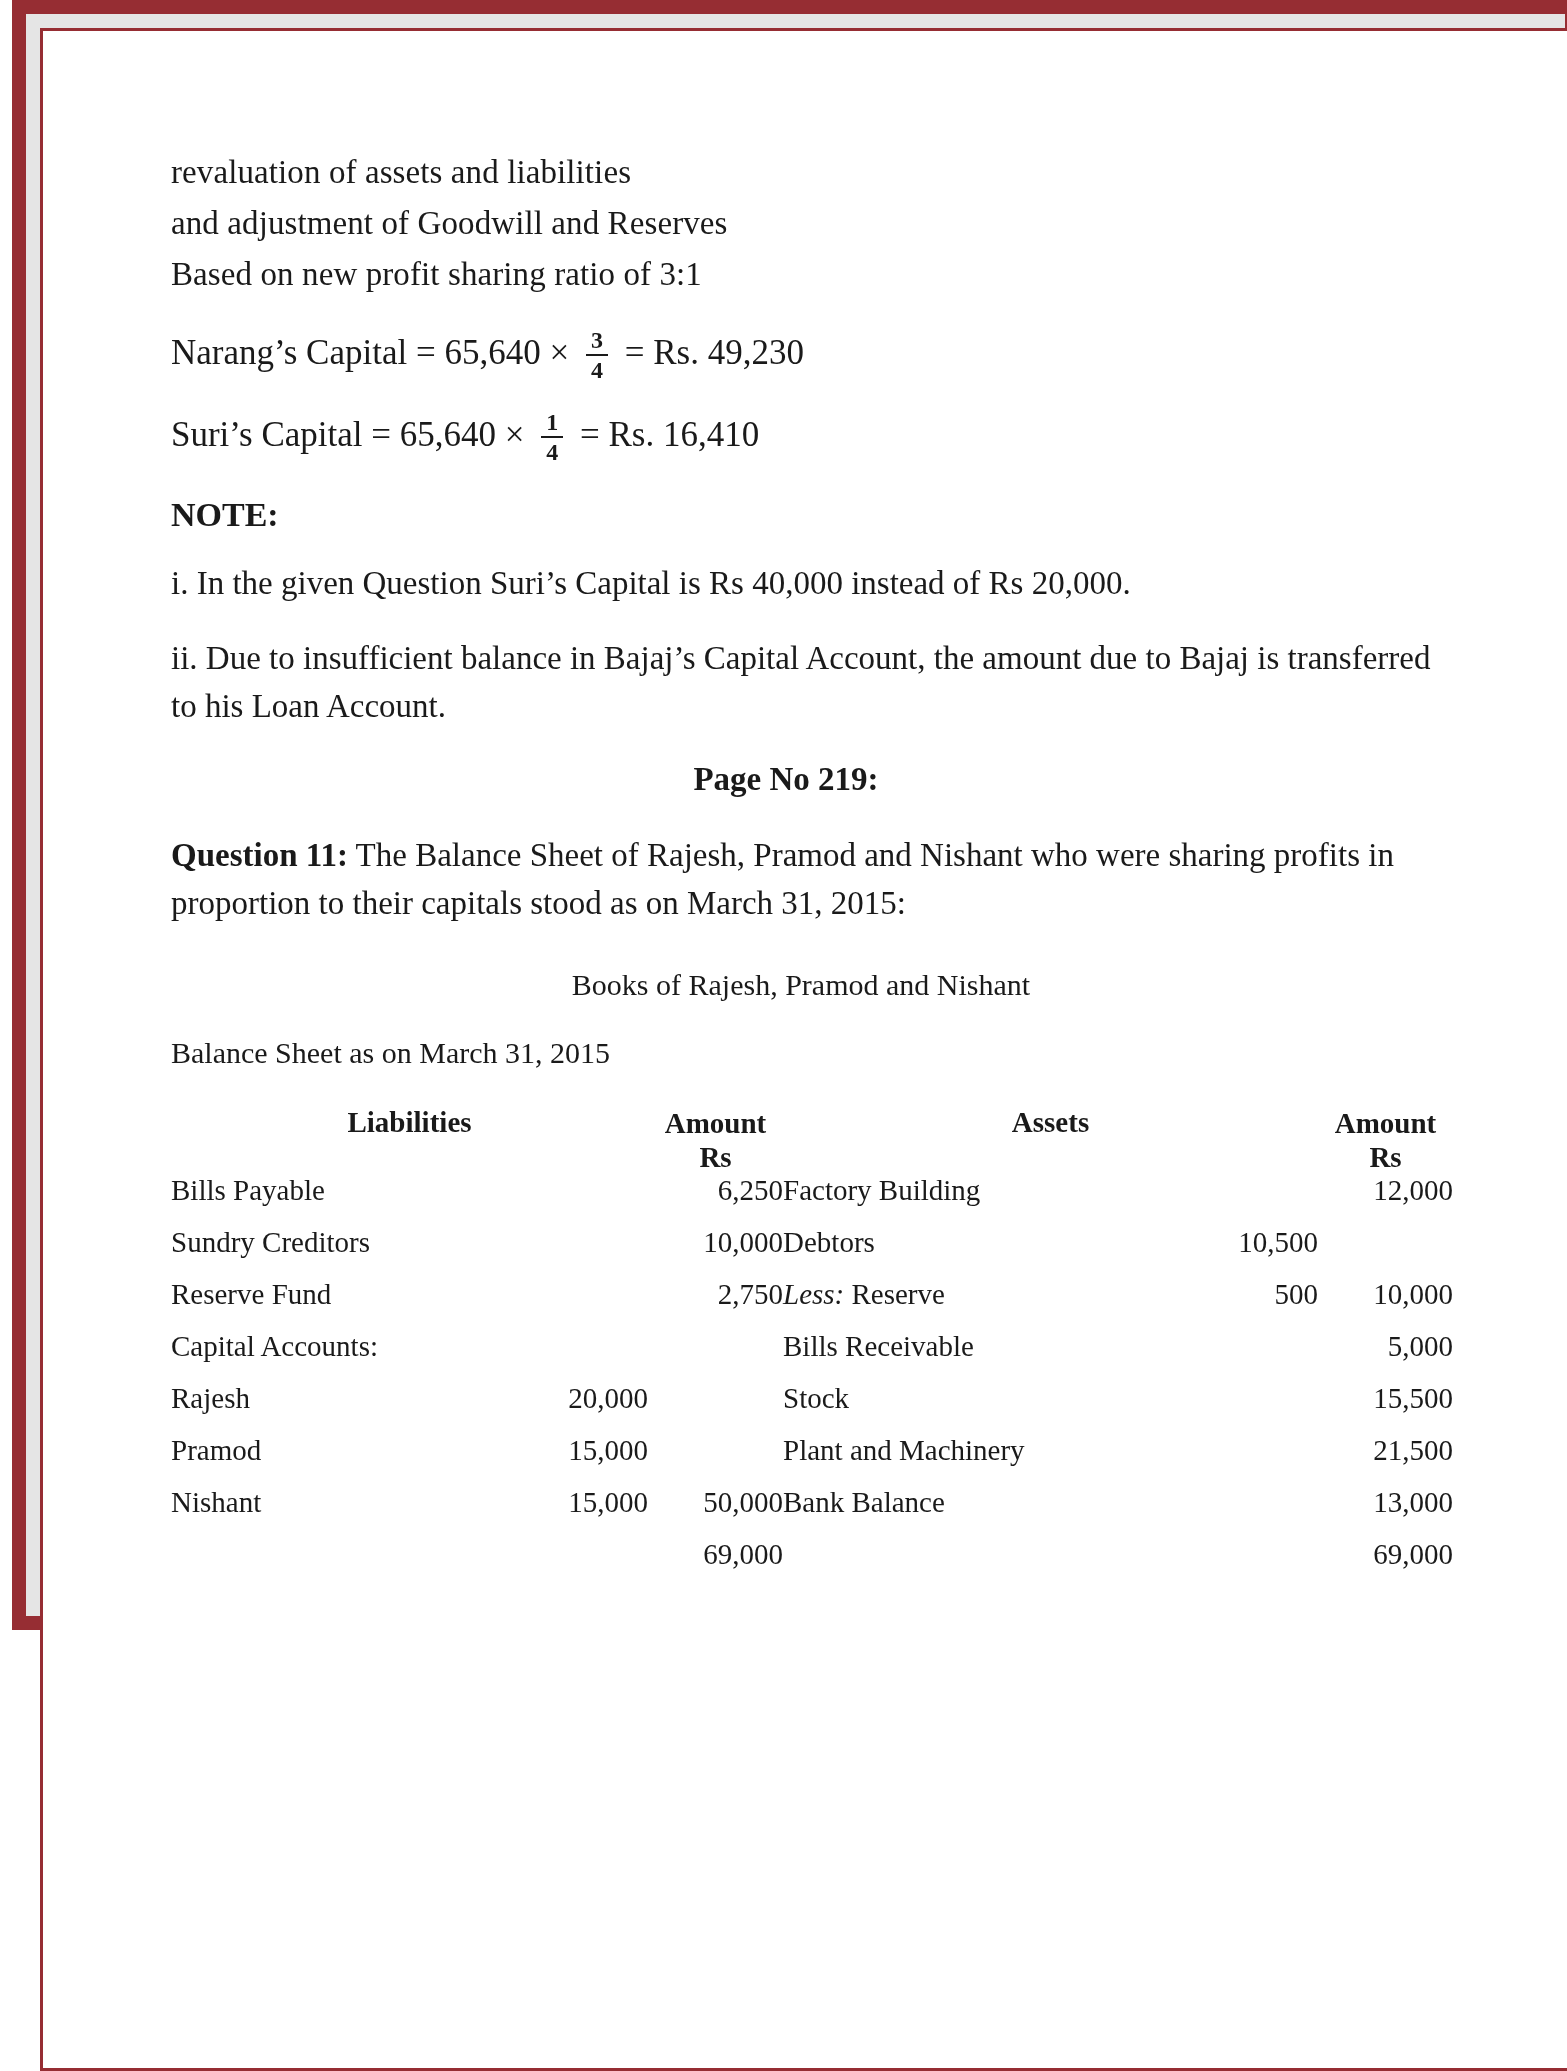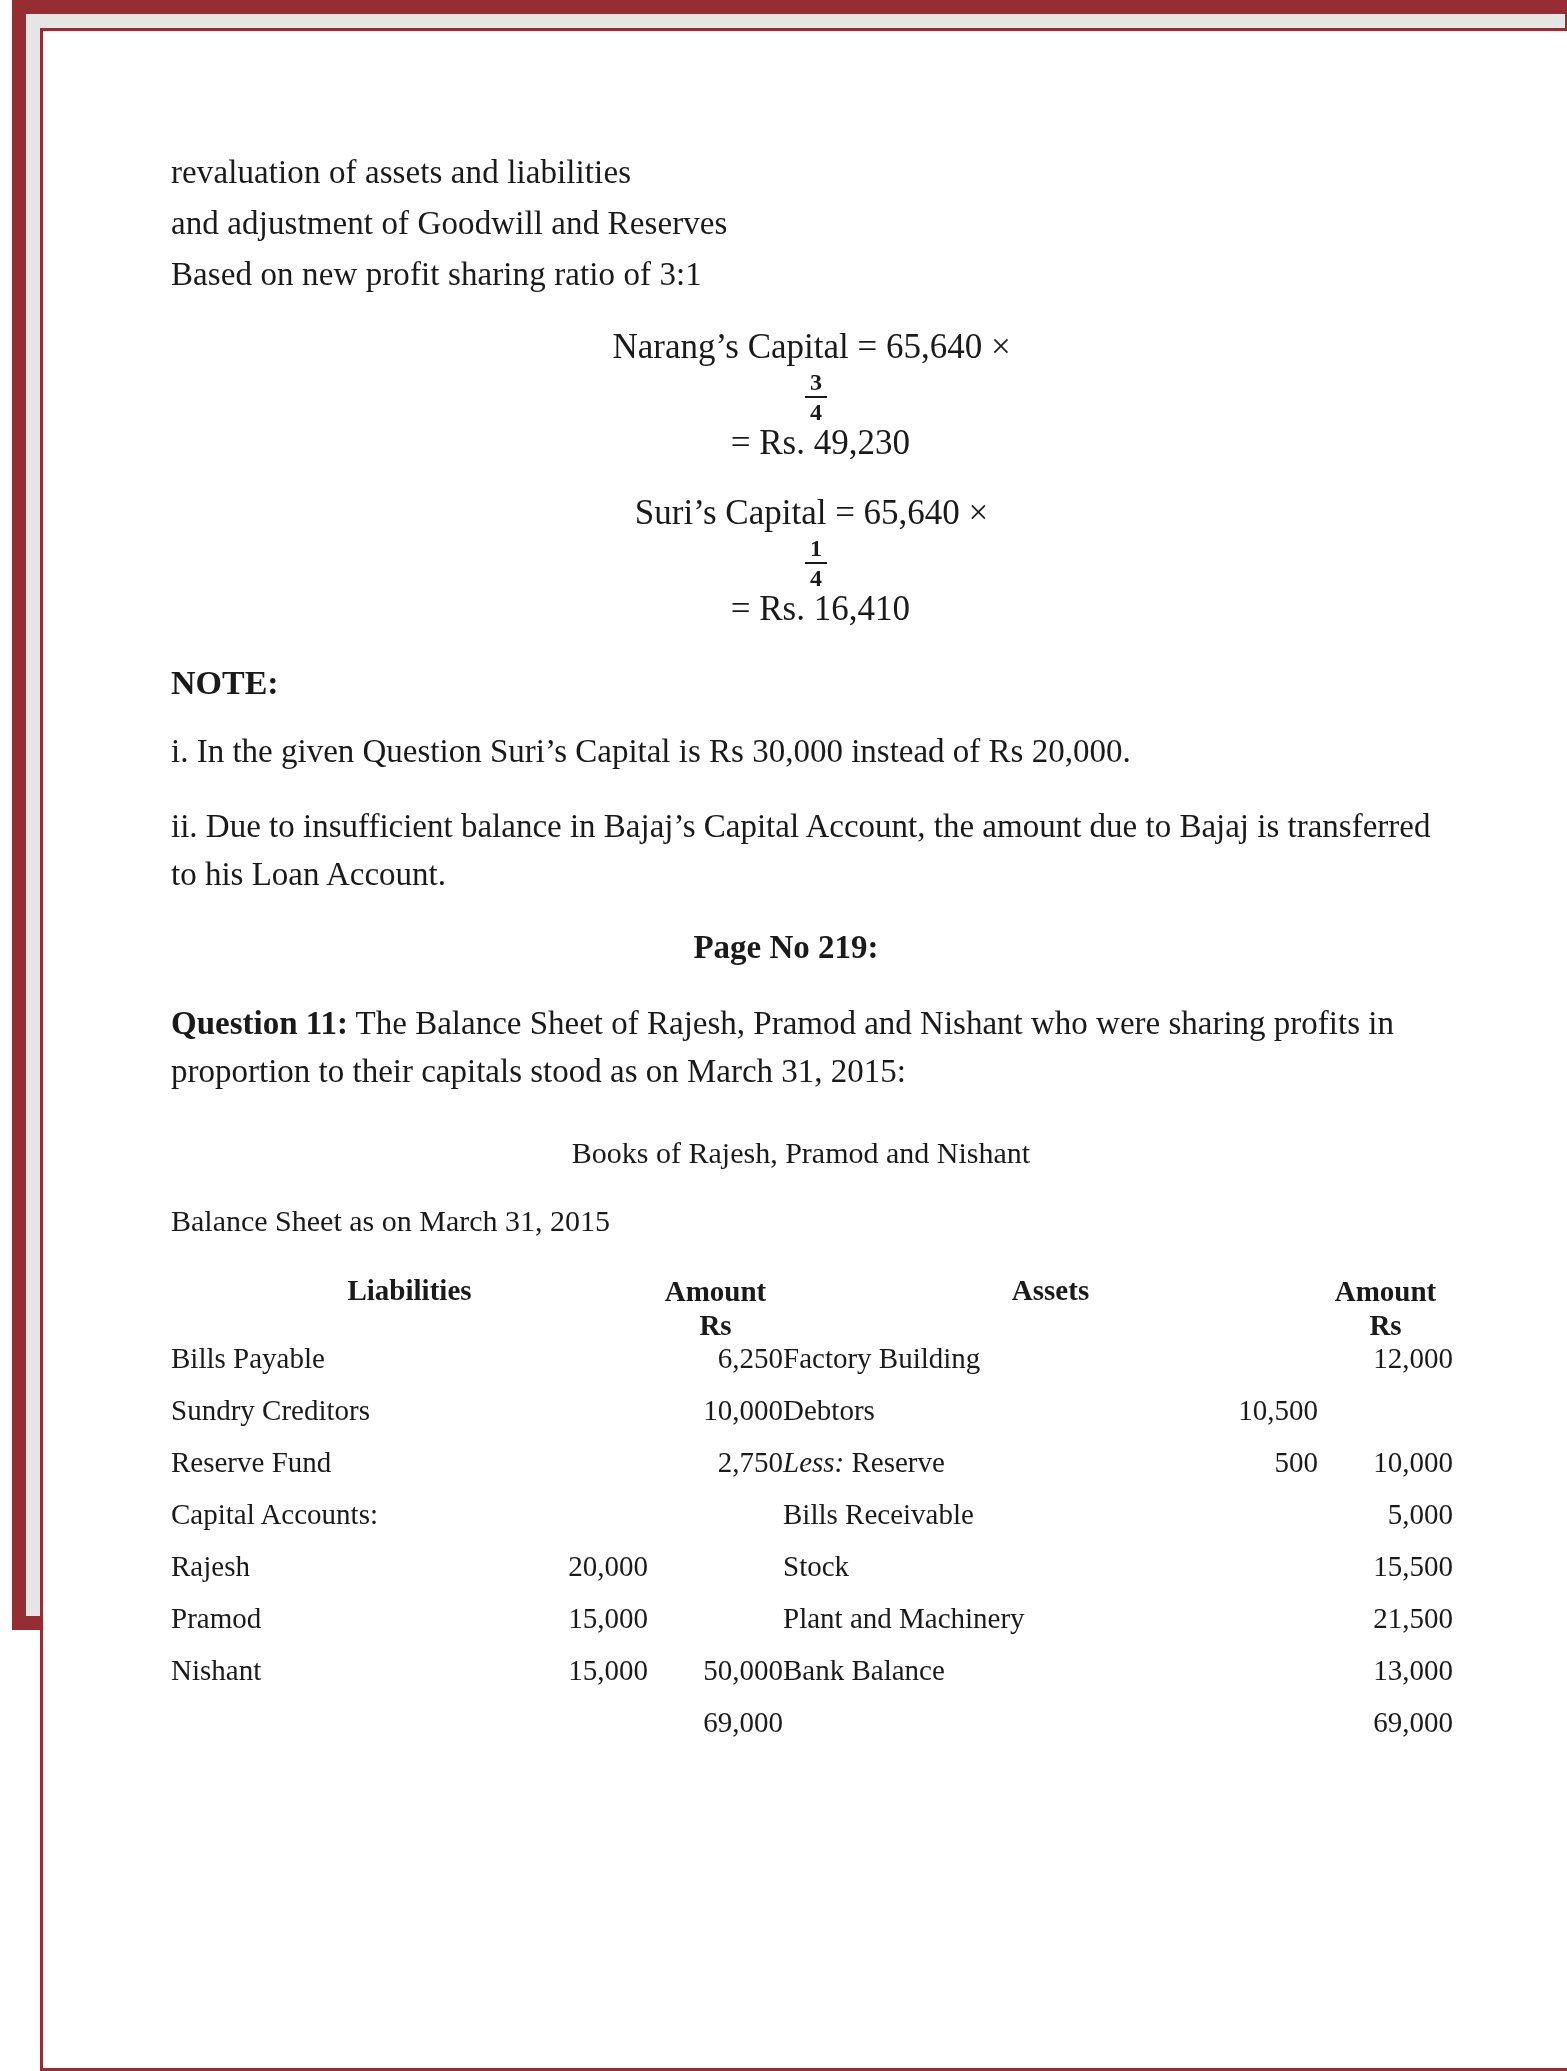--- a/index.html
+++ b/index.html
@@ -44,21 +44,20 @@
     margin: 0 0 4px 0;
     letter-spacing: 0.1px;
   }
   .formula-line {
     font-size: 35px;
     line-height: 1.2;
     margin: 28px 0 22px 0;
     display: flex;
     align-items: center;
     flex-wrap: nowrap;
-    flex-direction: column;
   }
   .formula-line .seg { white-space: pre; }
   .frac {
     display: inline-flex;
     flex-direction: column;
     align-items: center;
     justify-content: center;
     vertical-align: middle;
     margin: 0 8px;
     font-size: 24px;
@@ -178,21 +177,21 @@
         <span class="seg">Suri’s Capital = 65,640 × </span>
         <span class="frac">
           <span class="num">1</span>
           <span class="bar"></span>
           <span class="den">4</span>
         </span>
         <span class="seg"> = Rs. 16,410</span>
       </div>
 
       <div class="note-head">NOTE:</div>
-      <p class="note-item">i. In the given Question Suri’s Capital is Rs 30,000 instead of Rs 20,000.</p>
+      <p class="note-item">i. In the given Question Suri’s Capital is Rs 40,000 instead of Rs 20,000.</p>
       <p class="note-item">ii. Due to insufficient balance in Bajaj’s Capital Account, the amount due to Bajaj is transferred to his Loan Account.</p>
 
       <div class="page-no">Page No 219:</div>
 
       <p class="question"><b>Question 11:</b><span> The Balance Sheet of Rajesh, Pramod and Nishant who were sharing profits in proportion to their capitals stood as on March 31, 2015:</span></p>
 
       <div class="tbl-title">Books of Rajesh, Pramod and Nishant</div>
       <div class="tbl-title2">Balance Sheet as on March 31, 2015</div>
 
       <table class="bs">

